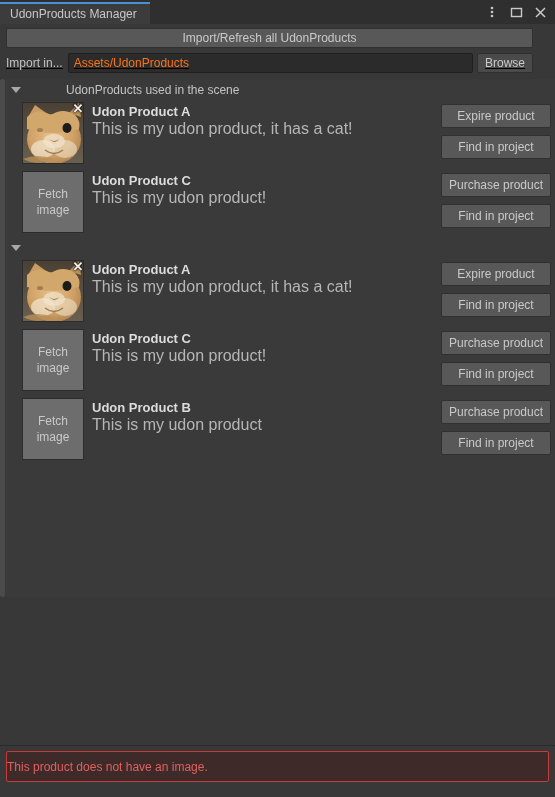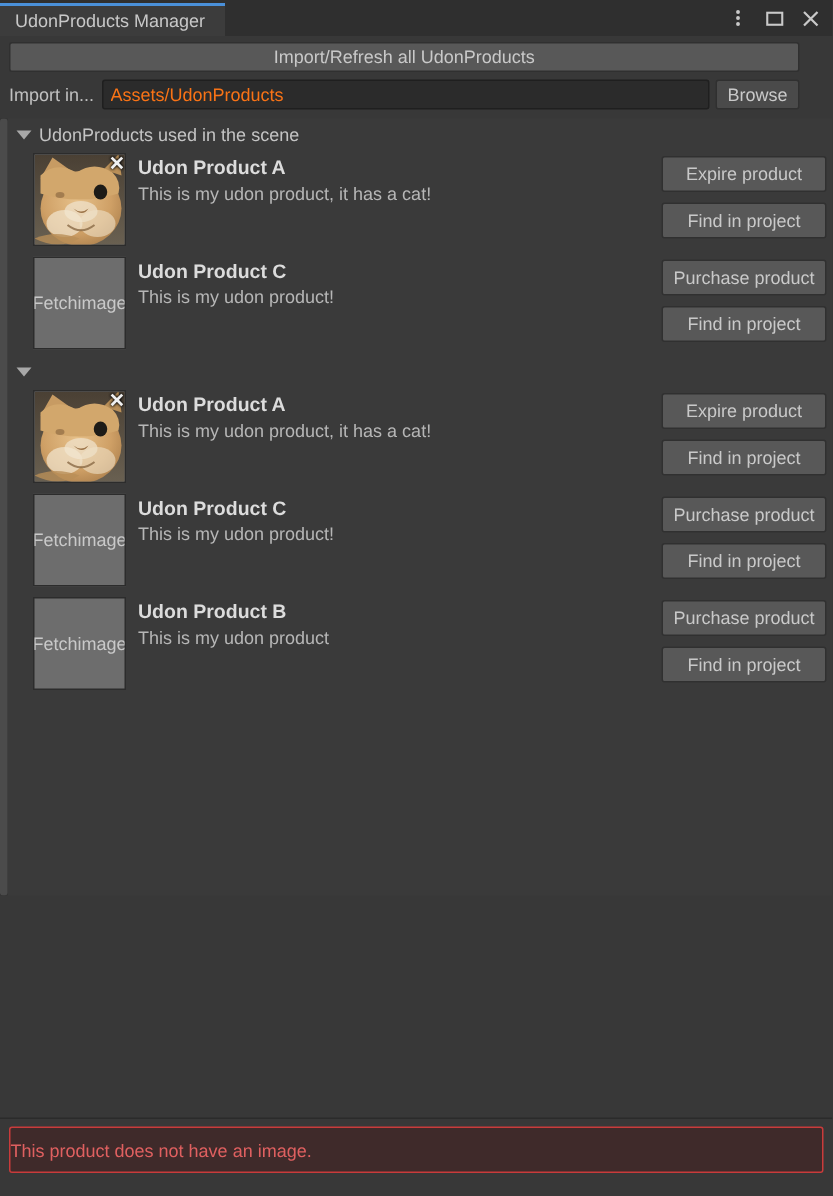--- a/index.html
+++ b/index.html
@@ -63,20 +63,21 @@
     align-items: center;
     justify-content: center;
     cursor: default;
   }
   .path-row {
     display: flex;
     align-items: center;
     margin-top: 5px;
     height: 20px;
     padding-right: 0;
+    text-decoration: underline;
   }
   .path-label {
     font-size: 12px;
     color: #c0c0c0;
     white-space: nowrap;
     padding-right: 5px;
   }
   .path-input {
     flex: 1;
     height: 20px;
@@ -128,20 +129,21 @@
   .scroll-inner { padding-left: 5px; }
 
   
   .foldout {
     display: flex;
     align-items: center;
     height: 18px;
     padding-left: 6px;
     margin-top: 2px;
     cursor: default;
+    gap: 40px;
   }
   .tri {
     width: 0; height: 0;
     border-left: 5px solid transparent;
     border-right: 5px solid transparent;
     border-top: 6px solid #a8a8a8;
     margin-right: 5px;
   }
   .foldout-label {
     font-size: 12px;
@@ -165,21 +167,21 @@
   .thumb {
     width: 62px; height: 62px;
     border: 1px solid #2c2c2c;
     background: #6d6d6d;
     overflow: hidden;
     position: relative;
     cursor: default;
   }
   .thumb.fetch {
     display: flex;
-    flex-direction: row;
+    flex-direction: column;
     align-items: center;
     justify-content: center;
     color: #c9c9c9;
     font-size: 12px;
     line-height: 16px;
   }
   .thumb-img { width: 62px; height: 62px; display: block; }
   .thumb-x {
     position: absolute;
     right: -2px; top: -2px;
@@ -197,21 +199,21 @@
     padding-top: 1px;
     min-width: 0;
   }
   .prod-title {
     font-size: 13px;
     font-weight: bold;
     color: #dcdcdc;
     line-height: 17px;
   }
   .prod-desc {
-    font-size: 12px;
+    font-size: 16px;
     color: #b6b6b6;
     line-height: 16px;
     margin-top: 1px;
   }
   .prod-actions {
     width: 114px;
     flex: 0 0 114px;
     padding-right: 4px;
     display: flex;
     flex-direction: column;

